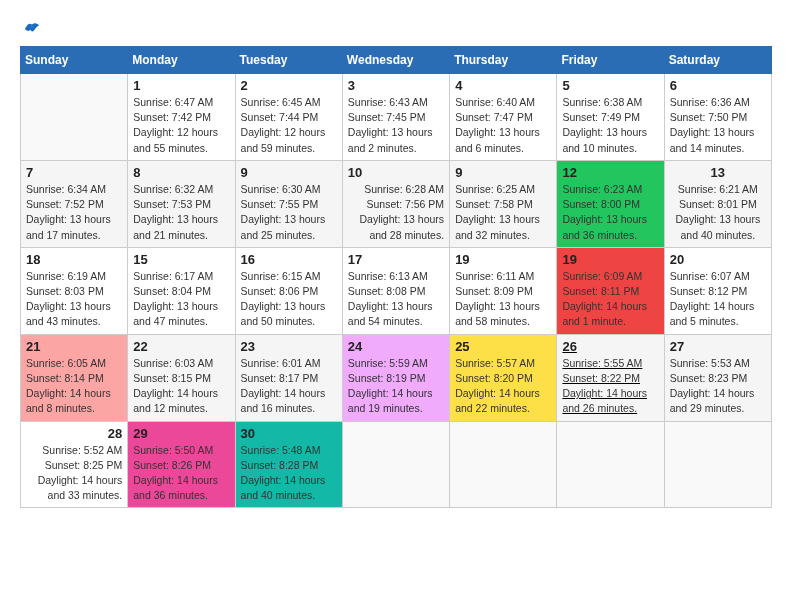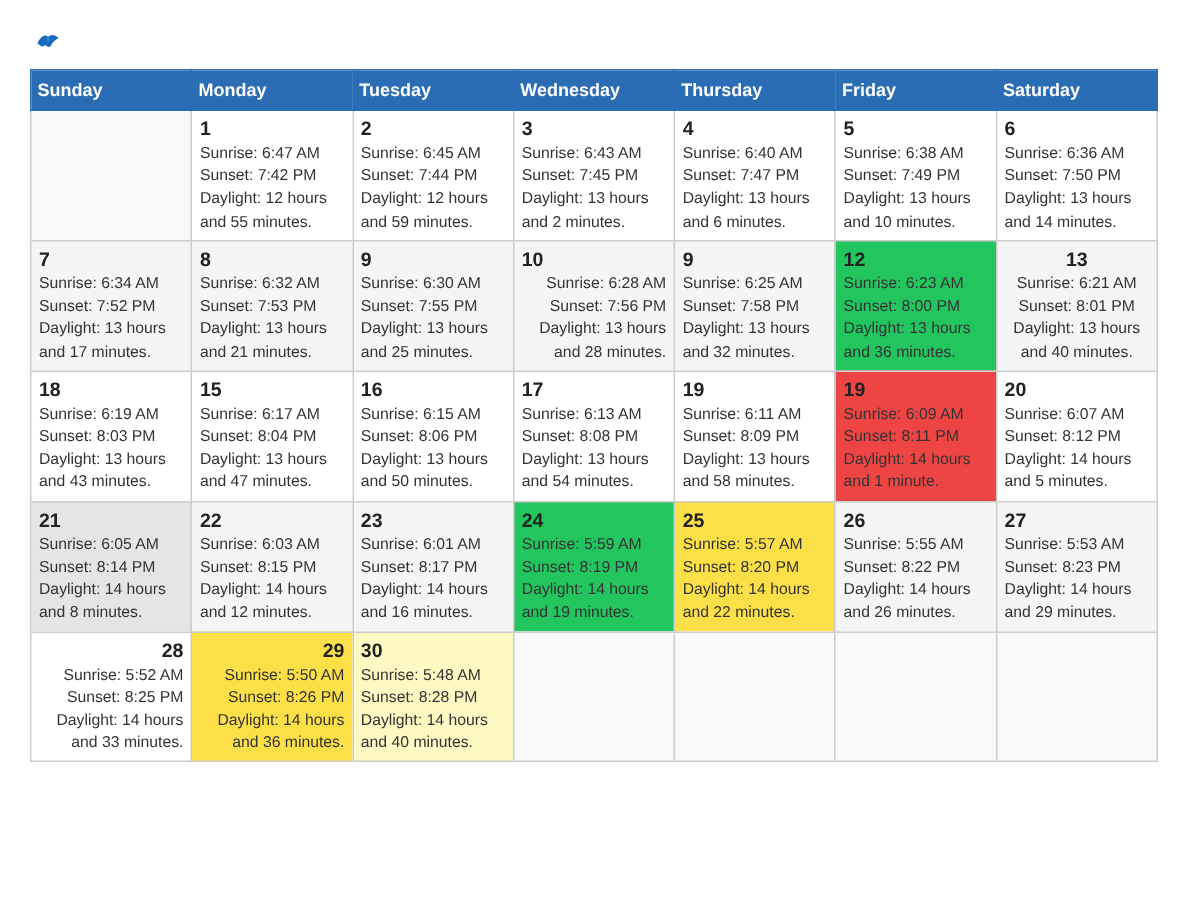--- a/index.html
+++ b/index.html
@@ -251,77 +251,77 @@
 Daylight: 14 hours and 1 minute.</div>
         </td>
         <td style="background: rgb(255, 255, 255);">
           <div class="day-number">20</div>
           <div class="day-info" style="white-space: pre-line;">Sunrise: 6:07 AM
 Sunset: 8:12 PM
 Daylight: 14 hours and 5 minutes.</div>
         </td>
       </tr>
       <tr>
-        <td style="background: #e5e5e5;">
+        <td style="background: #fca5a5;">
           <div class="day-number">21</div>
           <div class="day-info" style="white-space: pre-line;">Sunrise: 6:05 AM
 Sunset: 8:14 PM
 Daylight: 14 hours and 8 minutes.</div>
         </td>
         <td style="background: rgb(245, 245, 245);">
           <div class="day-number">22</div>
           <div class="day-info" style="white-space: pre-line;">Sunrise: 6:03 AM
 Sunset: 8:15 PM
 Daylight: 14 hours and 12 minutes.</div>
         </td>
         <td style="background: rgb(245, 245, 245);">
           <div class="day-number">23</div>
           <div class="day-info" style="white-space: pre-line;">Sunrise: 6:01 AM
 Sunset: 8:17 PM
 Daylight: 14 hours and 16 minutes.</div>
         </td>
-        <td style="background: #22c55e;">
+        <td style="background: #f0abfc;">
           <div class="day-number">24</div>
           <div class="day-info" style="white-space: pre-line;">Sunrise: 5:59 AM
 Sunset: 8:19 PM
 Daylight: 14 hours and 19 minutes.</div>
         </td>
         <td style="background: #fde047;">
           <div class="day-number">25</div>
           <div class="day-info" style="white-space: pre-line;">Sunrise: 5:57 AM
 Sunset: 8:20 PM
 Daylight: 14 hours and 22 minutes.</div>
         </td>
-        <td style="background: rgb(245, 245, 245);">
+        <td style="background: rgb(245, 245, 245); text-decoration: underline;">
           <div class="day-number">26</div>
           <div class="day-info" style="white-space: pre-line;">Sunrise: 5:55 AM
 Sunset: 8:22 PM
 Daylight: 14 hours and 26 minutes.</div>
         </td>
         <td style="background: rgb(245, 245, 245);">
           <div class="day-number">27</div>
           <div class="day-info" style="white-space: pre-line;">Sunrise: 5:53 AM
 Sunset: 8:23 PM
 Daylight: 14 hours and 29 minutes.</div>
         </td>
       </tr>
       <tr>
         <td style="background: rgb(255, 255, 255); text-align: right;">
           <div class="day-number">28</div>
           <div class="day-info" style="white-space: pre-line;">Sunrise: 5:52 AM
 Sunset: 8:25 PM
 Daylight: 14 hours and 33 minutes.</div>
         </td>
-        <td style="background: #fde047; text-align: right;">
+        <td style="background: #ec4899;">
           <div class="day-number">29</div>
           <div class="day-info" style="white-space: pre-line;">Sunrise: 5:50 AM
 Sunset: 8:26 PM
 Daylight: 14 hours and 36 minutes.</div>
         </td>
-        <td style="background: #fef9c3; margin-left: 48px;">
+        <td style="background: #14b8a6; margin-left: 48px;">
           <div class="day-number">30</div>
           <div class="day-info" style="white-space: pre-line;">Sunrise: 5:48 AM
 Sunset: 8:28 PM
 Daylight: 14 hours and 40 minutes.</div>
         </td>
         <td class="empty-cell"></td>
         <td class="empty-cell"></td>
         <td class="empty-cell"></td>
         <td class="empty-cell"></td>
       </tr>

